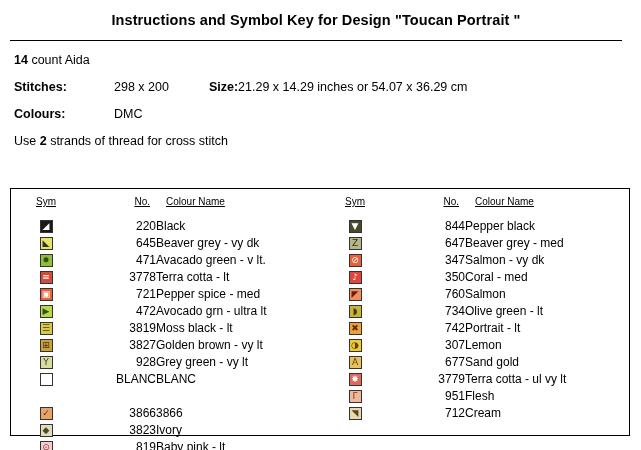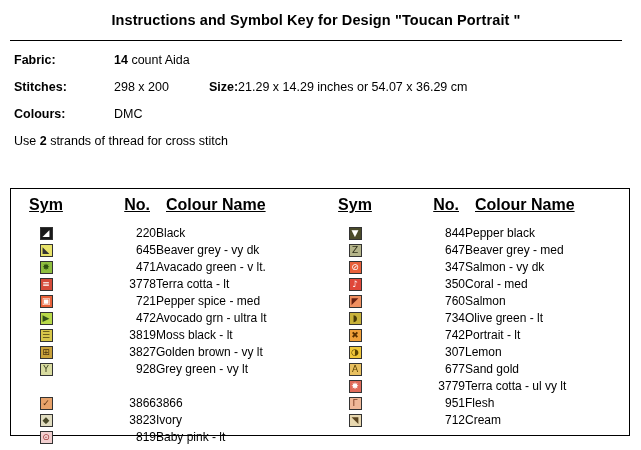--- a/index.html
+++ b/index.html
@@ -81,22 +81,22 @@
     flex: 1 1 50%;
     padding: 0 6px;
     box-sizing: border-box;
   }
   table.key-table {
     width: 100%;
     border-collapse: collapse;
     font-size: 12px;
   }
   table.key-table th {
-    font-weight: bold;
-    font-size: 16px;
+    font-weight: normal;
+    font-size: 10px;
     text-decoration: underline;
     padding-bottom: 10px;
   }
   .th-sym { width: 56px; text-align: center; }
   .th-no  { width: 74px; text-align: right; padding-right: 6px;}
   .th-name { text-align: left; padding-left: 10px; }
   table.key-table td {
     padding: 0;
     height: 17px;
     vertical-align: middle;
@@ -124,21 +124,20 @@
 
 <div class="page">
 
   <div class="title">Instructions and Symbol Key for Design "Toucan Portrait "</div>
 
   <hr class="rule">
 
   <div class="info">
 
     <div class="info-row">
-      <div class="info-label">Fabric:</div>
       <div class="info-value"><span class="bold">14</span><span> count Aida</span></div>
     </div>
 
     <div class="info-row">
       <div class="info-label">Stitches:</div>
       <div class="info-value">298 x 200</div>
       <div class="size-label">Size:</div>
       <div class="info-value">21.29 x 14.29 inches or 54.07 x 36.29 cm</div>
     </div>
 
@@ -202,20 +201,25 @@
               <tr>
                 <td class="td-sym"><span class="sym" style="background: rgb(201, 162, 58); color: rgb(74, 51, 16);">⊞</span></td>
                 <td class="td-no">3827</td>
                 <td class="td-name">Golden brown -  vy lt</td>
               </tr>
               <tr>
                 <td class="td-sym"><span class="sym" style="background: rgb(217, 220, 160); color: rgb(59, 64, 32);">Y</span></td>
                 <td class="td-no">928</td>
                 <td class="td-name">Grey green -  vy lt</td>
               </tr>
+              <tr>
+                <td class="td-sym"><span class="sym" style="background: rgb(255, 255, 255); color: rgb(0, 0, 0);"></span></td>
+                <td class="td-no">BLANC</td>
+                <td class="td-name">BLANC</td>
+              </tr>
               <tr class="spacer-row">
                 <td colspan="3"></td>
               </tr>
               <tr>
                 <td class="td-sym"><span class="sym" style="background: rgb(232, 162, 106); color: rgb(90, 48, 16);">✓</span></td>
                 <td class="td-no">3866</td>
                 <td class="td-name">3866</td>
               </tr>
               <tr>
                 <td class="td-sym"><span class="sym" style="background: rgb(224, 220, 192); color: rgb(74, 74, 42);">◆</span></td>

